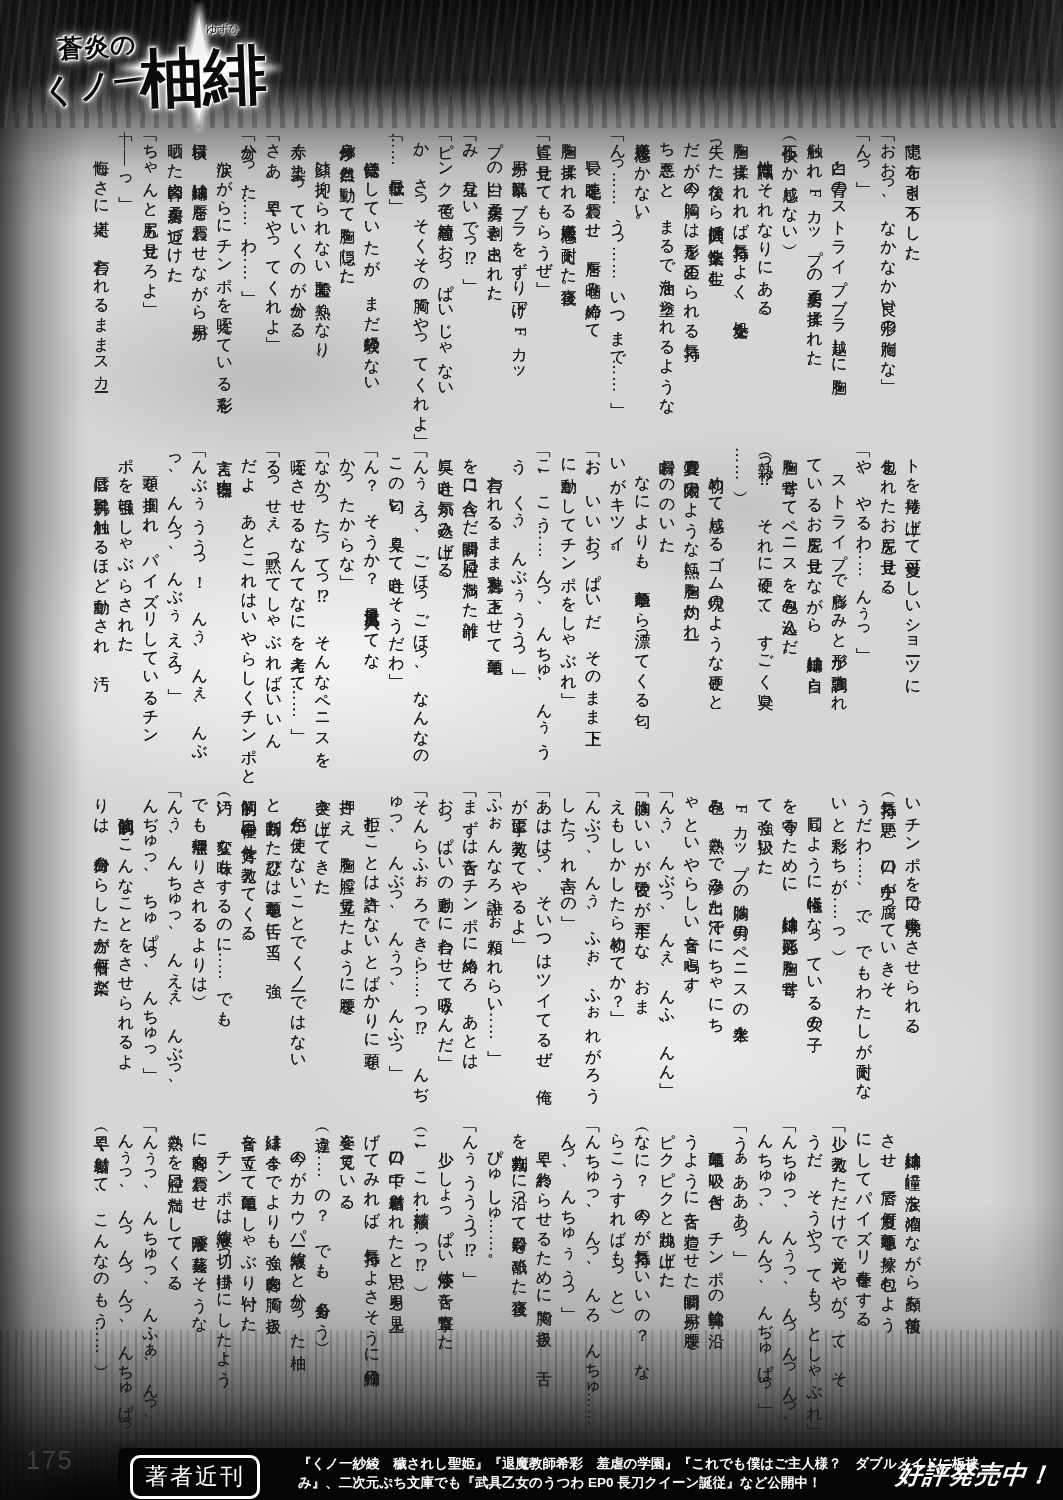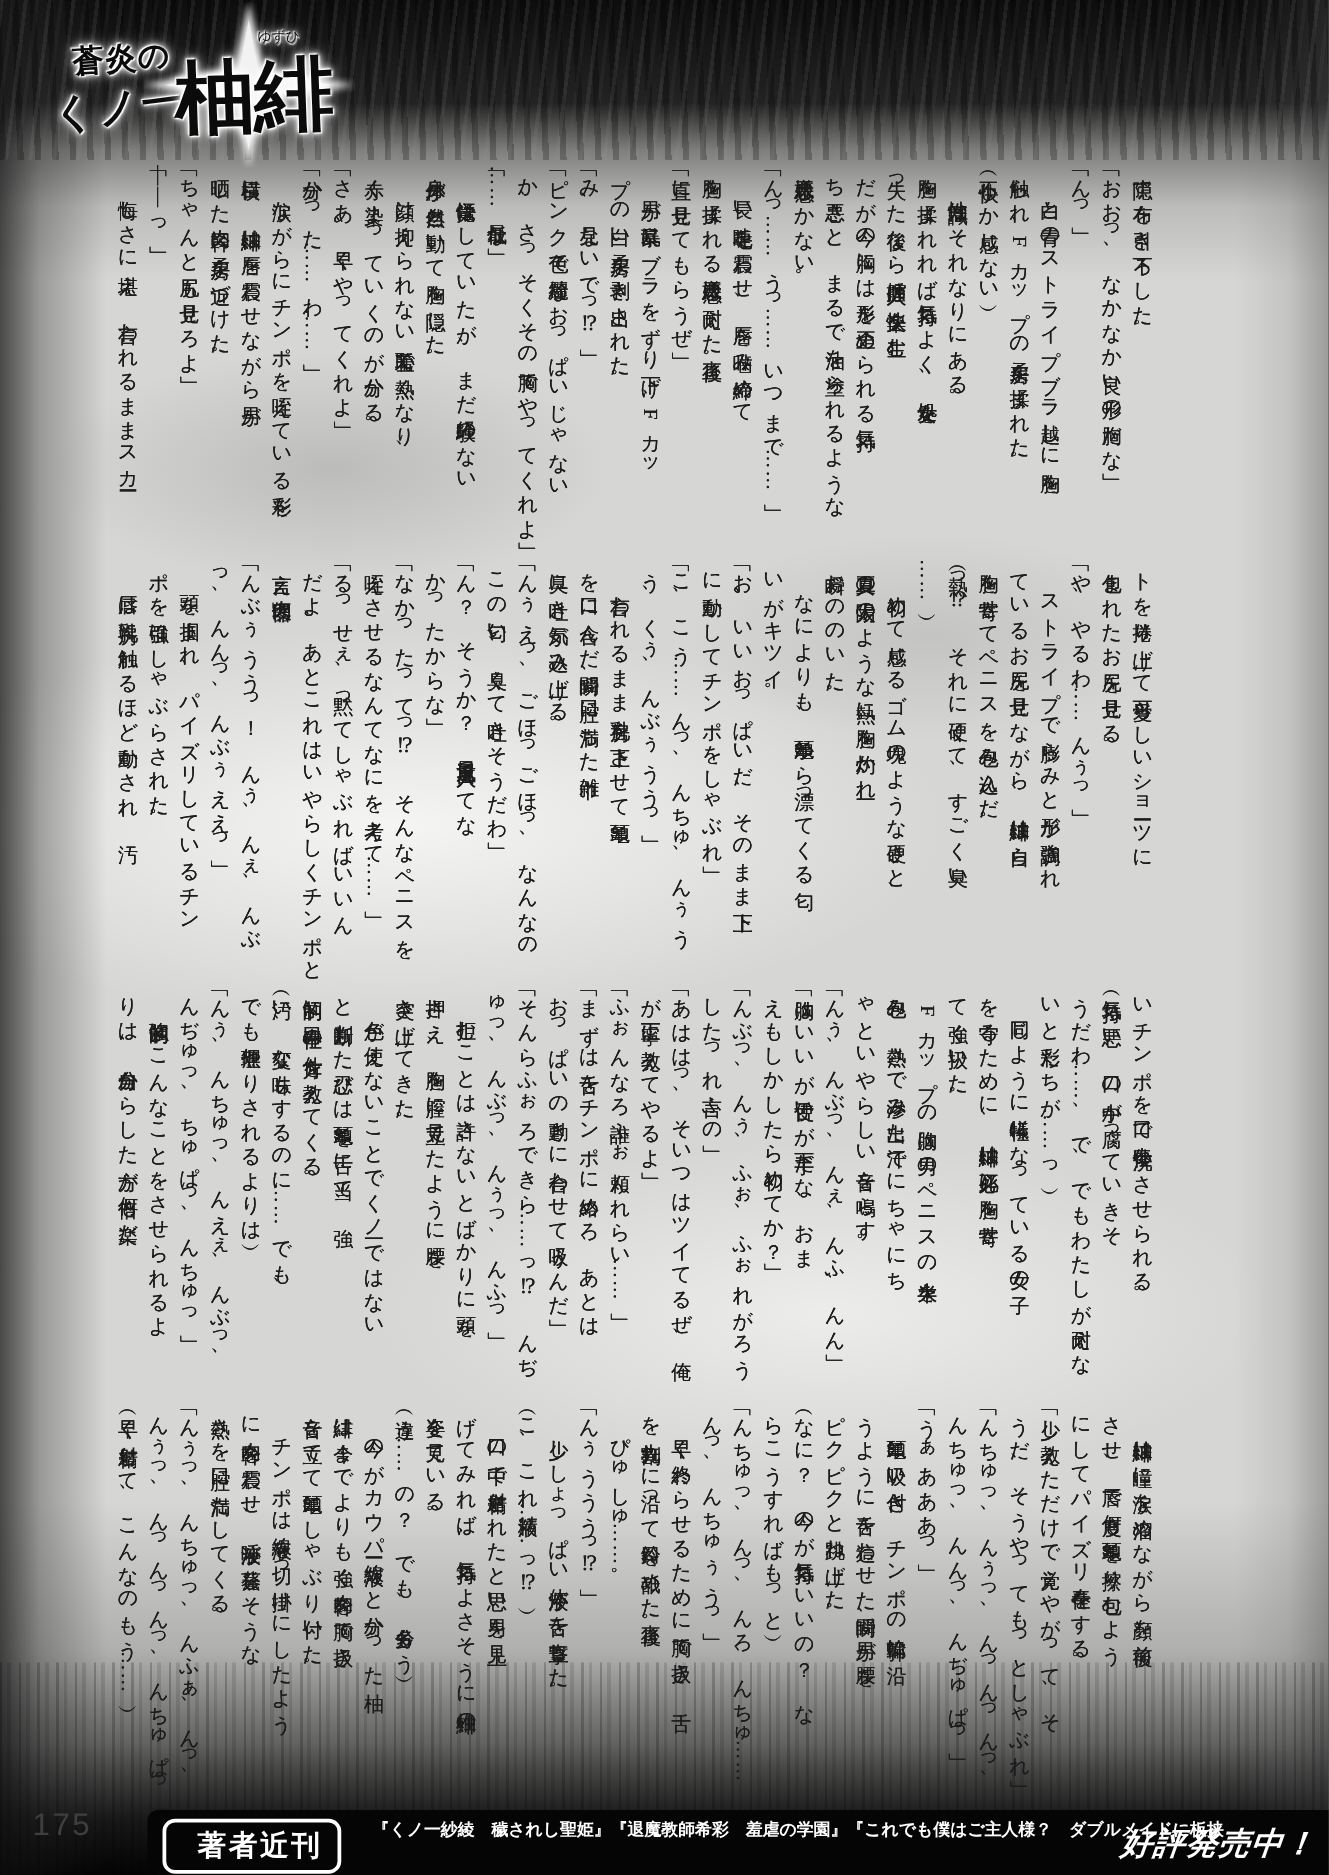--- a/index.html
+++ b/index.html
@@ -66,22 +66,22 @@
   }
   
   .footer-bar{
     position:absolute;left:118px;top:1448px;width:945px;height:52px;
     background:#050505;border-radius:8px 0 0 8px;
     color:#fff;
   }
   .author-box{
     position:absolute;left:12px;top:7px;
     border:3px solid #fff;border-radius:10px;
-    padding:3px 12px 4px 25px;
-    font-size:23px;font-weight:bold;
+    padding:3px 12px 4px 12px;
+    font-size:23px;font-weight:normal;
     font-family:"Liberation Sans","DejaVu Sans",sans-serif;
     letter-spacing:2px;white-space:nowrap;
   }
   .footer-lines{
     position:absolute;left:180px;top:6px;width:620px;
     font-family:"Liberation Sans","DejaVu Sans",sans-serif;
     font-size:13.5px;font-weight:bold;line-height:19px;
     white-space:nowrap;
   }
   .footer-badge{
@@ -252,17 +252,18 @@
 「んぅっ、んちゅっ、んふぁ、んっ、
 んぅっ、んっんっんっ、んちゅぱっ」
 （早く射精して、こんなのもう……）</div>
 
   <div class="page-number">175</div>
 
   <div class="footer-bar">
     <div class="author-box">著者近刊</div>
     <div class="footer-lines">
       <div>『くノ一紗綾　穢されし聖姫』『退魔教師希彩　羞虐の学園』『これでも僕はご主人様？　ダブルメイドに板挟</div>
+      <div>み』、二次元ぷち文庫でも『武具乙女のうつわ EP0 長刀クイーン誕従』など公開中！</div>
     </div>
     <div class="footer-badge">好評発売中！</div>
   </div>
 
 </div>
 
 </body></html>

